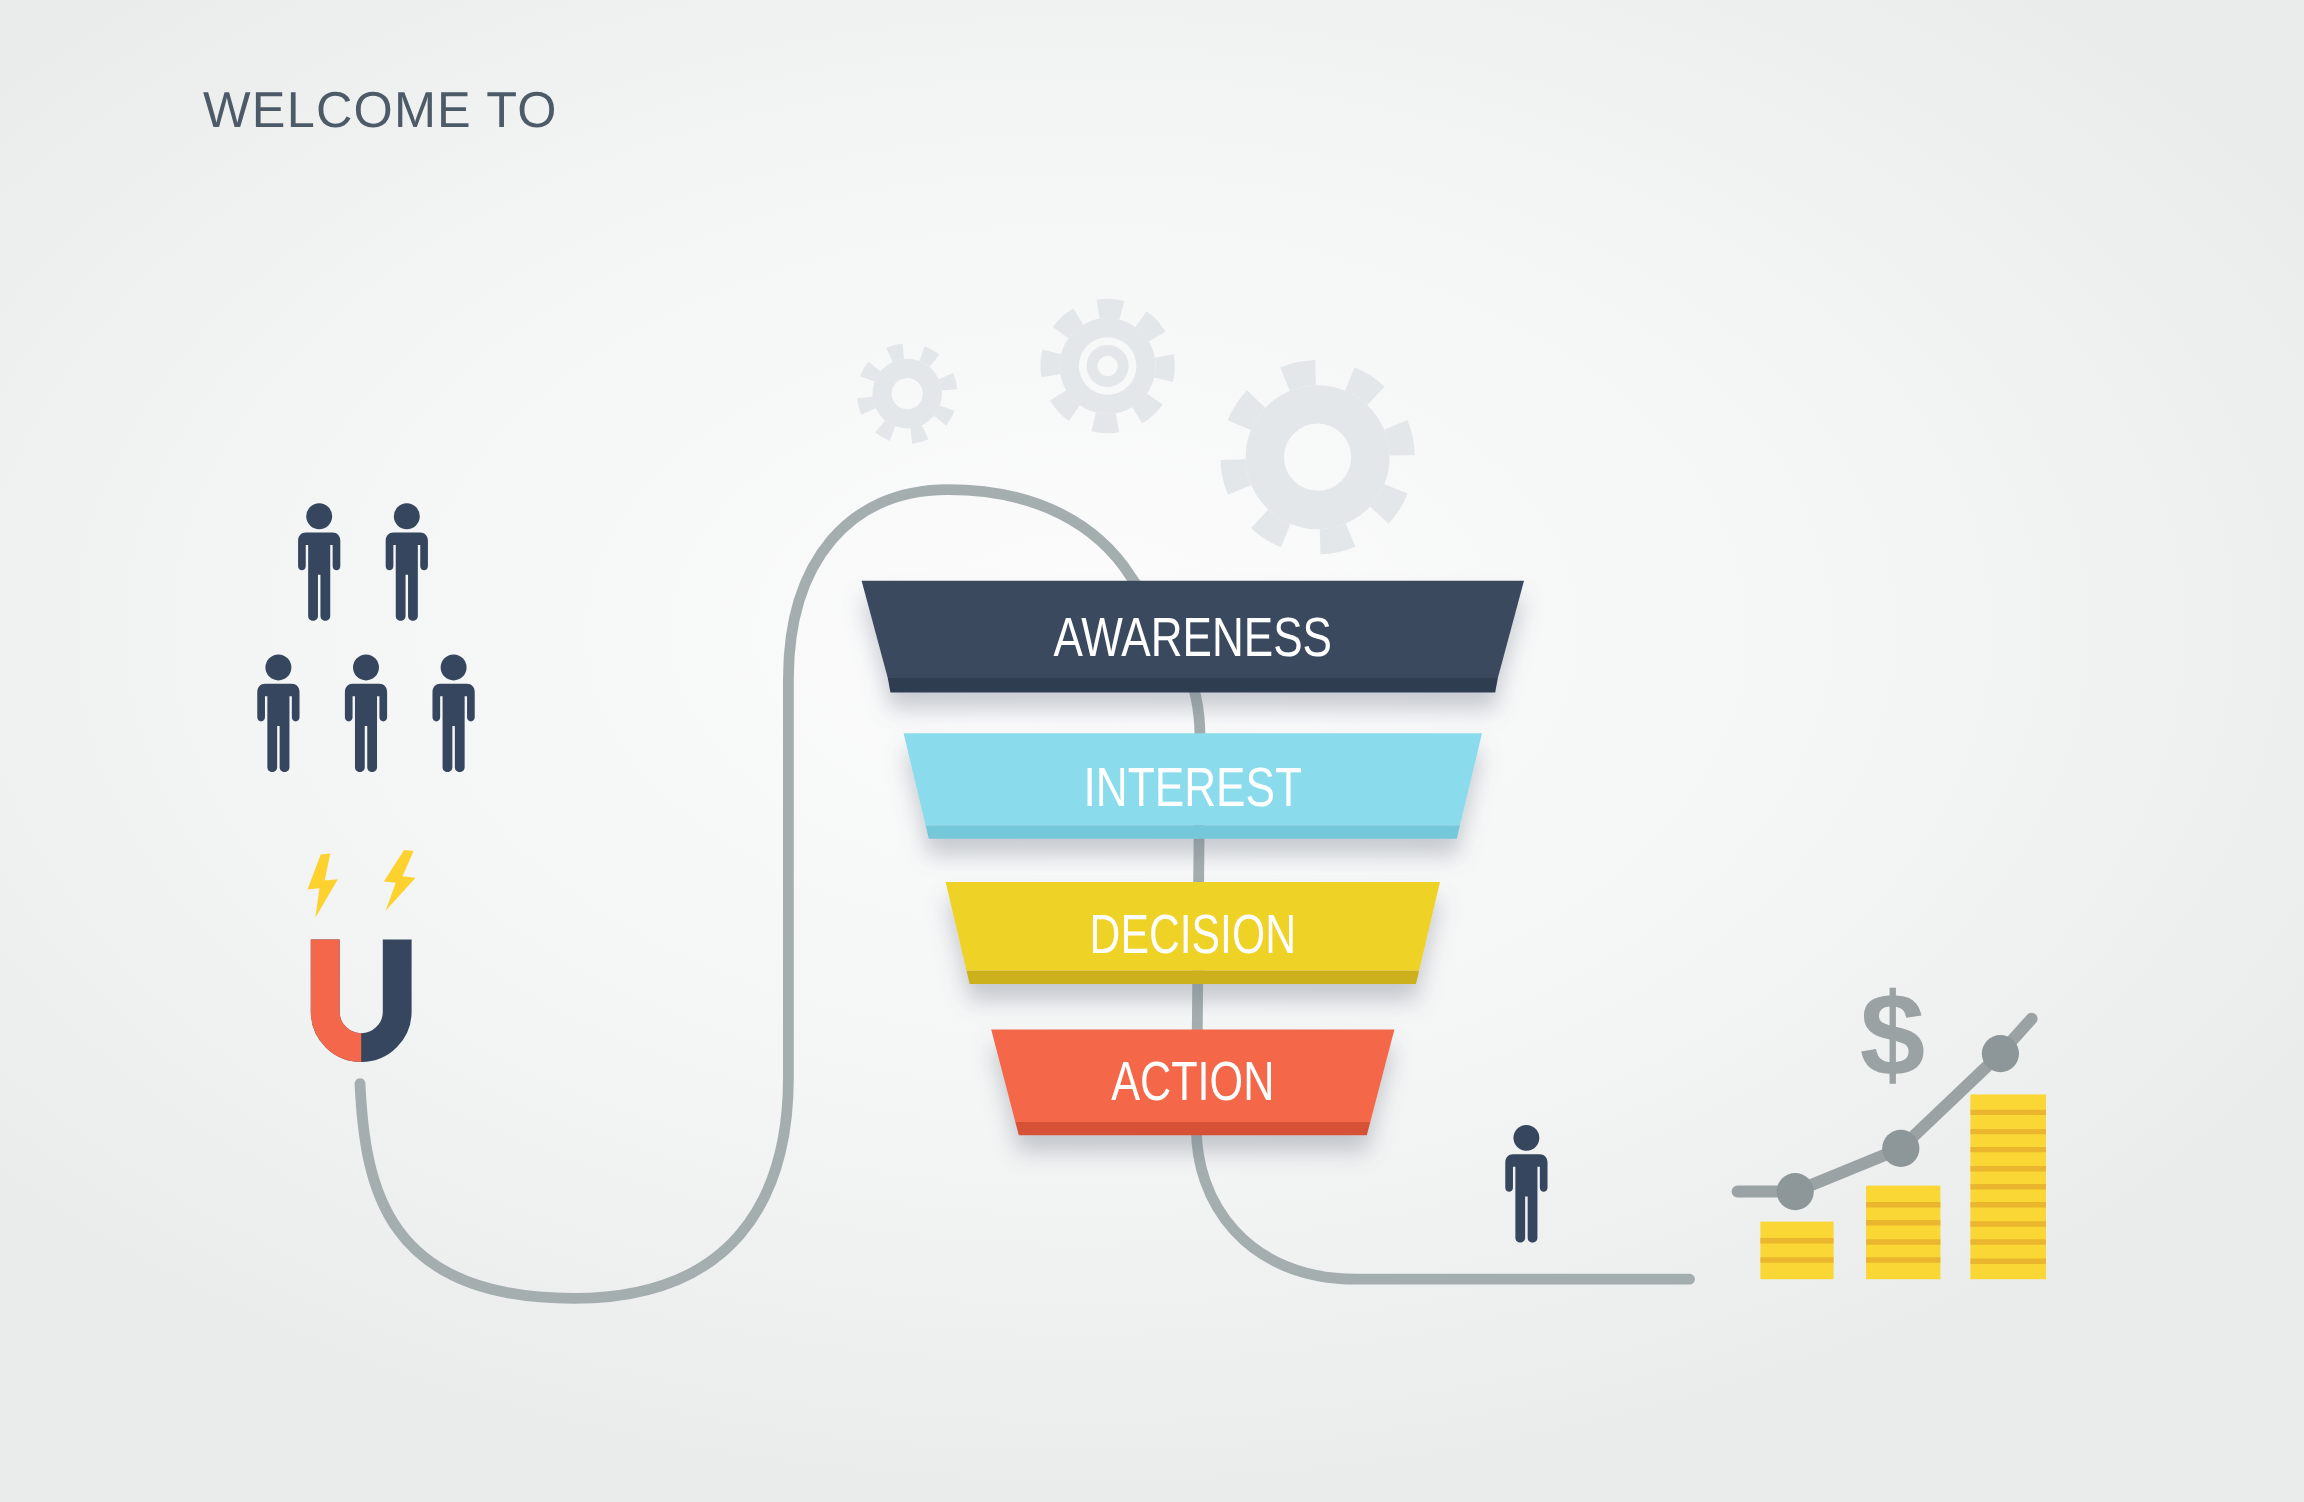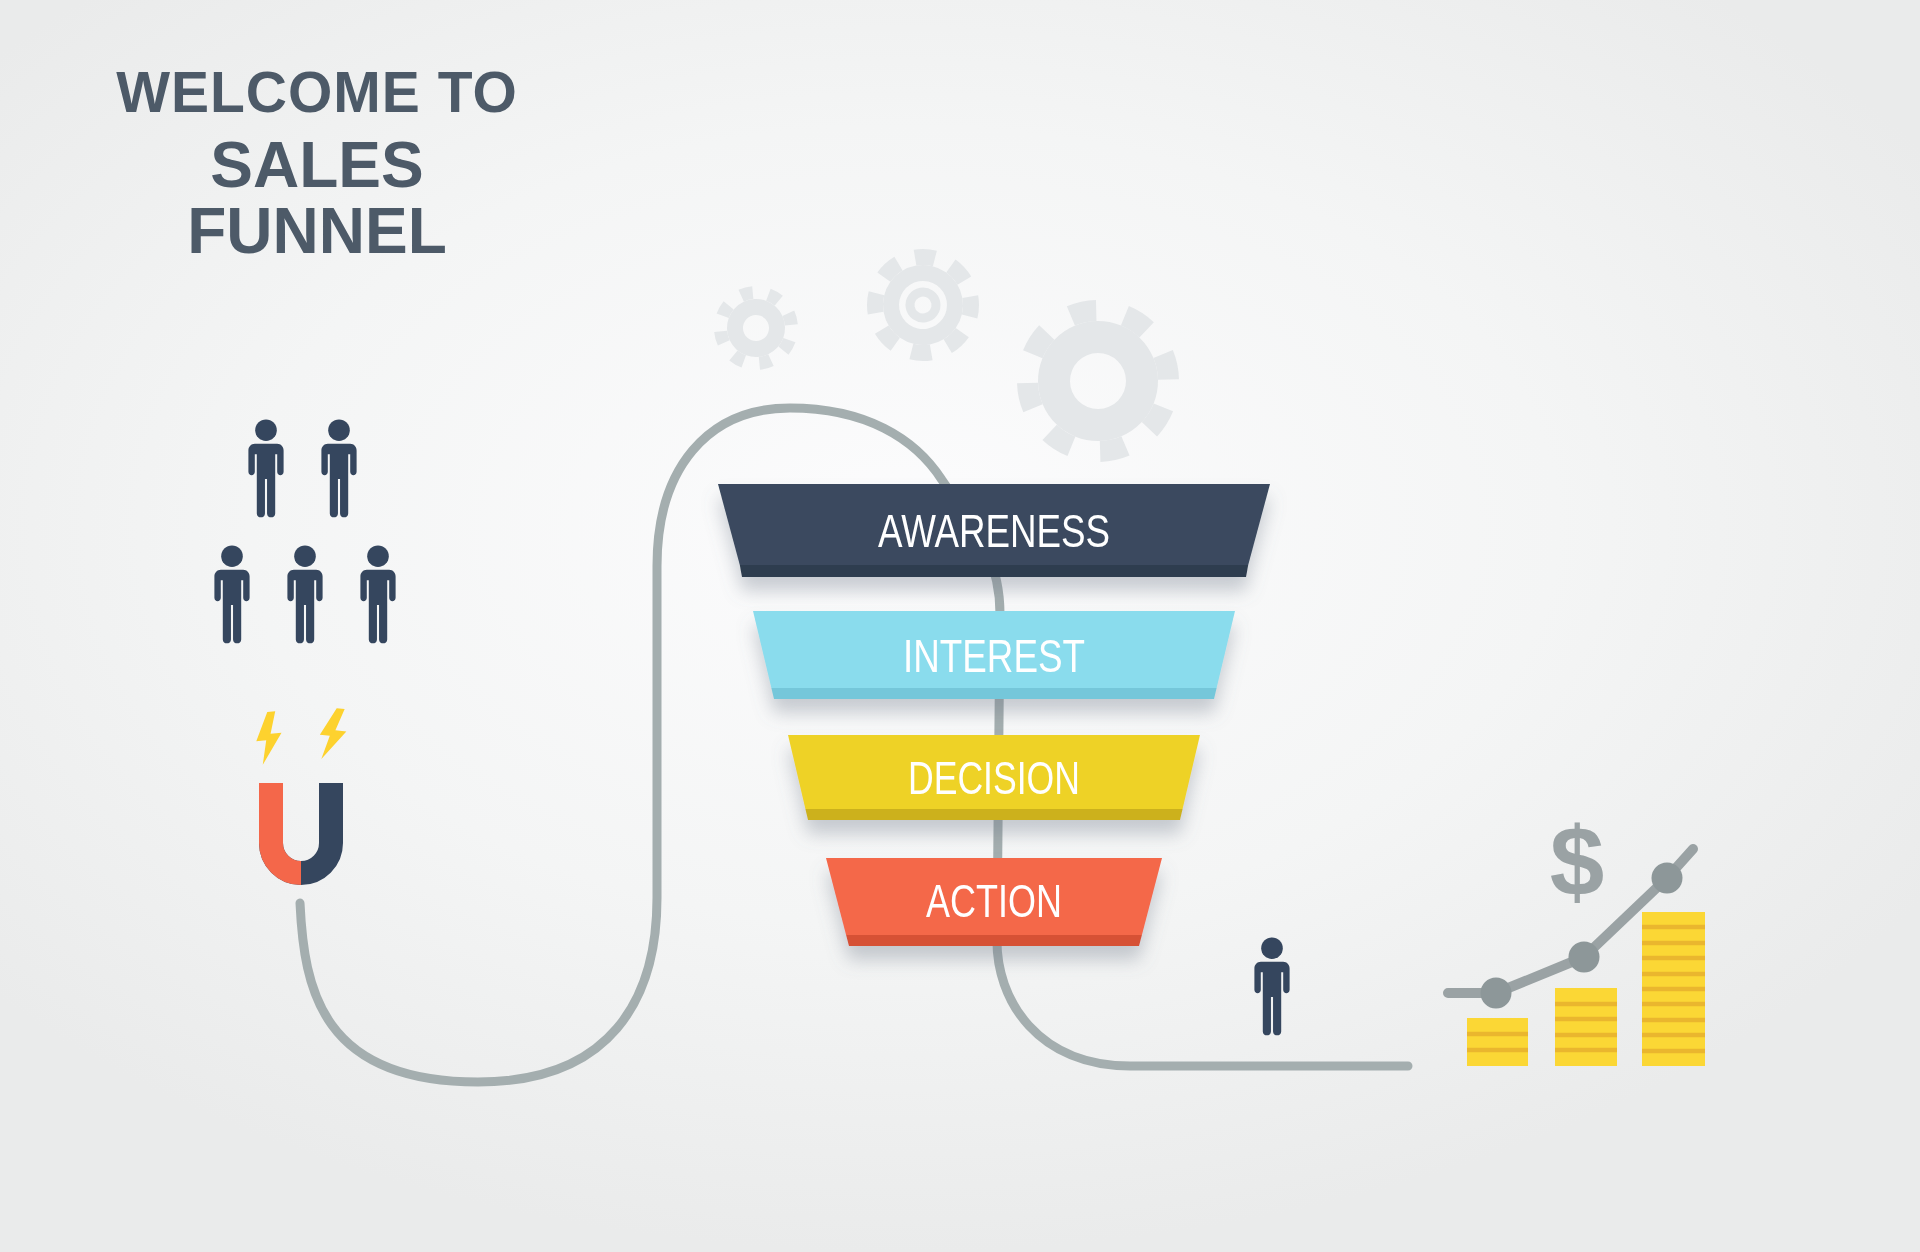--- a/index.html
+++ b/index.html
@@ -7,21 +7,21 @@
     width:1920px;height:1252px;overflow:hidden;
     font-family:"Liberation Sans","DejaVu Sans",sans-serif;
     background:radial-gradient(ellipse 62% 58% at 47% 42%, #fcfcfd 0%, #f4f5f5 55%, #eaebeb 100%);
   }
   .stage-wrap{position:absolute;inset:0;}
   svg{position:absolute;left:0;top:0;}
   .title-block{
     position:absolute;left:97px;top:64px;width:440px;
     text-align:center;color:#4d5a68;user-select:none;
   }
-  .title-line1{font-size:57px;line-height:56px;font-weight:700;letter-spacing:1px;}
+  .title-line1{font-size:42px;line-height:56px;font-weight:400;letter-spacing:1px;}
   .title-line2{font-size:64px;line-height:66px;font-weight:700;margin-top:12px;letter-spacing:0;}
   .band-label{font-weight:400;}
 </style>
 </head>
 <body>
 
 <div class="stage-wrap">
 
   <svg width="1920" height="1252" viewBox="0 0 1920 1252">
     <defs>
@@ -121,16 +121,15 @@
       <polyline points="1448,993 1496,993 1584,957 1667,878 1693,849" fill="none" stroke-width="10" stroke-linecap="round" stroke-linejoin="round" stroke="#9aa2a4"></polyline>
       <circle cx="1496" cy="993" r="15.5" fill="#8d9799"></circle>
       <circle cx="1584" cy="957" r="15.5" fill="#8d9799"></circle>
       <circle cx="1667" cy="878" r="15.5" fill="#8d9799"></circle>
       <text x="1577" y="896" font-size="98" font-weight="bold" text-anchor="middle" fill="#9aa2a4">$</text>
     </g>
   </svg>
 
   <div class="title-block">
     <div class="title-line1">WELCOME TO</div>
-    <div class="title-line2">SALES FUNNEL</div>
   </div>
 
 </div>
 
 </body></html>

